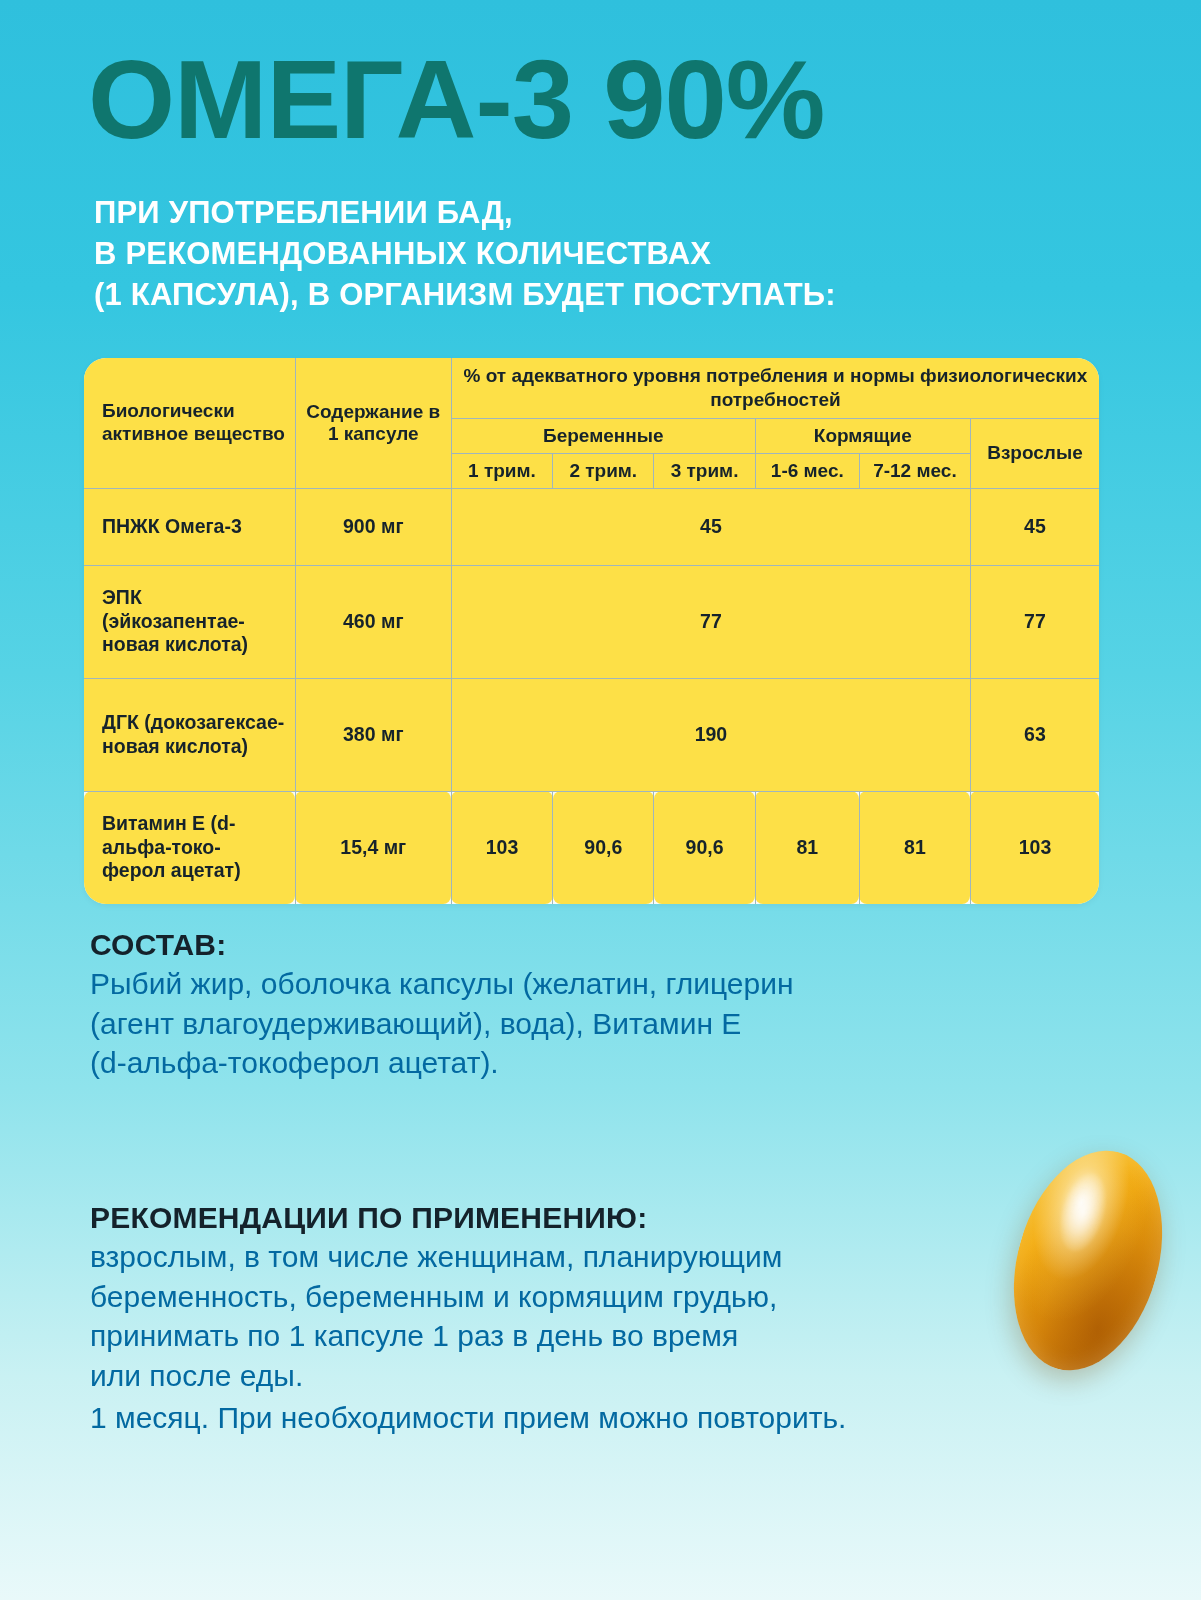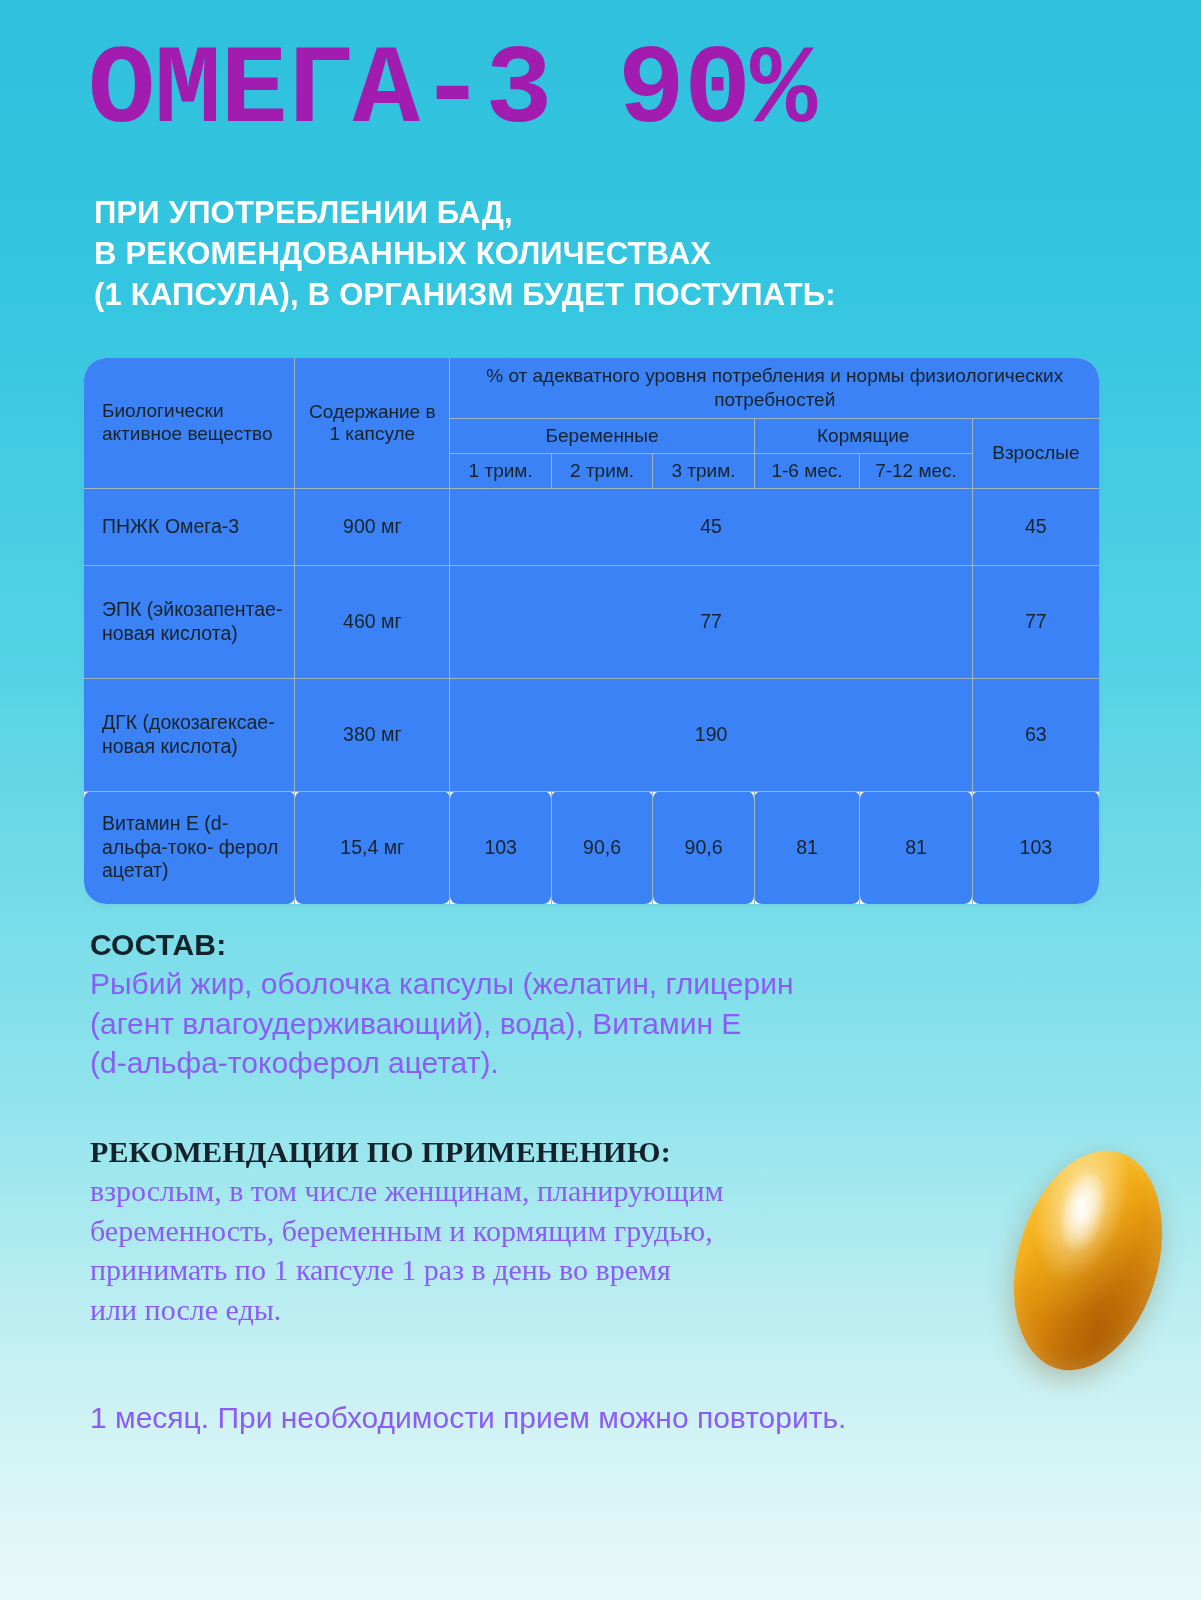--- a/index.html
+++ b/index.html
@@ -18,28 +18,27 @@
 
   .page {
     position: absolute;
     inset: 0;
   }
 
   
   .title {
     position: absolute;
     left: 88px;
-    top: 36px;
+    top: 44px;
     font-size: 112px;
     line-height: 1;
     font-weight: bold;
-    color: #a21caf;
+    color: #0f766e;
     letter-spacing: -1px;
     white-space: nowrap;
-    font-family: Liberation Mono, monospace;
   }
   .subtitle {
     position: absolute;
     left: 94px;
     top: 192px;
     font-size: 31px;
     line-height: 1.33;
     font-weight: bold;
     color: #ffffff;
     letter-spacing: 0.2px;
@@ -59,24 +58,24 @@
   }
   table.nutri {
     width: 100%;
     border-collapse: collapse;
     font-size: 19.5px;
     color: #16232b;
   }
   table.nutri td, table.nutri th {
     border: 1px solid #9fb6bd;
     padding: 6px 8px;
-    font-weight: normal;
+    font-weight: bold;
     text-align: center;
     vertical-align: middle;
-    background: #3b82f6;
+    background: #fde047;
   }
   table.nutri th {
     font-size: 19px;
   }
   
   table.nutri tr > td:first-child,
   table.nutri tr > th:first-child { border-left: none; }
   table.nutri tr > td:last-child,
   table.nutri tr > th:last-child { border-right: none; }
   table.nutri tr:first-child > th { border-top: none; }
@@ -112,25 +111,25 @@
     margin: 0 0 2px 0;
     font-size: 30px;
     font-weight: bold;
     letter-spacing: 0.2px;
     color: #14222b;
   }
   .section p {
     margin: 0;
     font-size: 30px;
     line-height: 1.32;
-    color: #8b5cf6;
+    color: #0369a1;
     white-space: pre-line;
   }
   #sec-sostav { top: 928px; }
-  #sec-rec    { top: 1135px; width: 960px; font-family: Liberation Serif, serif; }
+  #sec-rec    { top: 1201px; width: 960px; }
   #sec-dur    { top: 1398px; }
 
   
   .capsule {
     position: absolute;
     left: 1018px;
     top: 1148px;
     width: 140px;
     height: 225px;
     border-radius: 50% / 50%;

